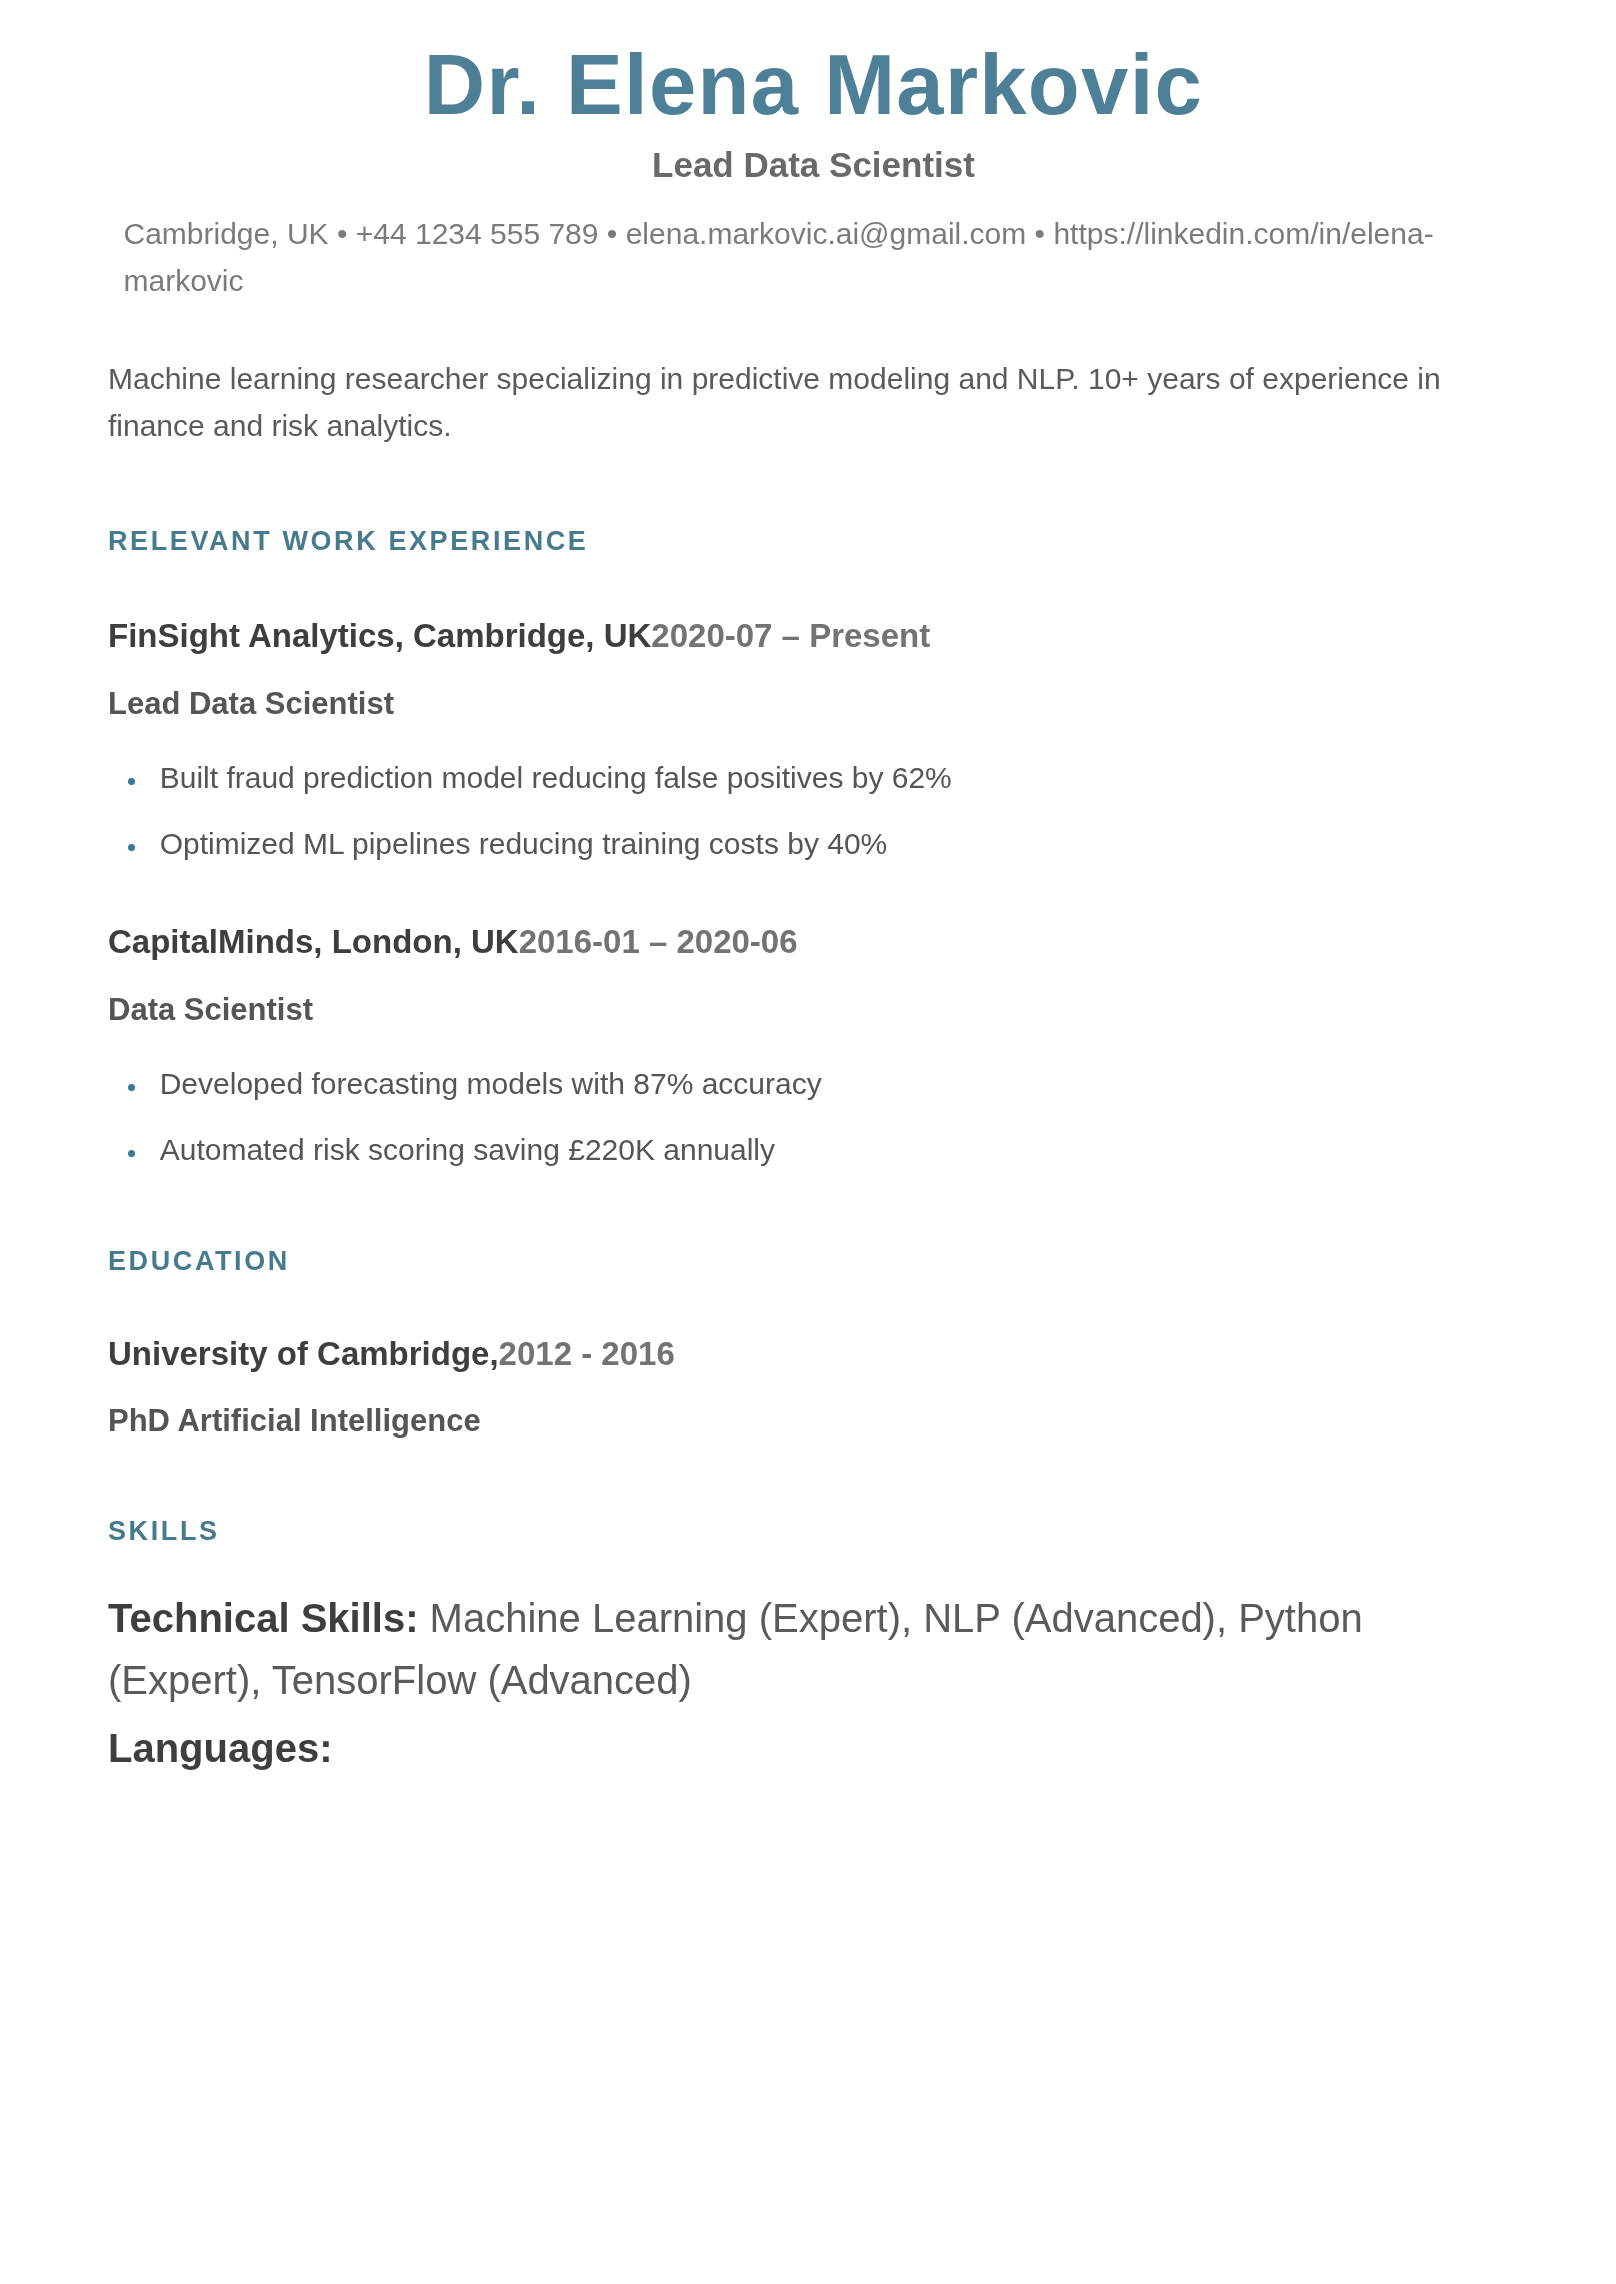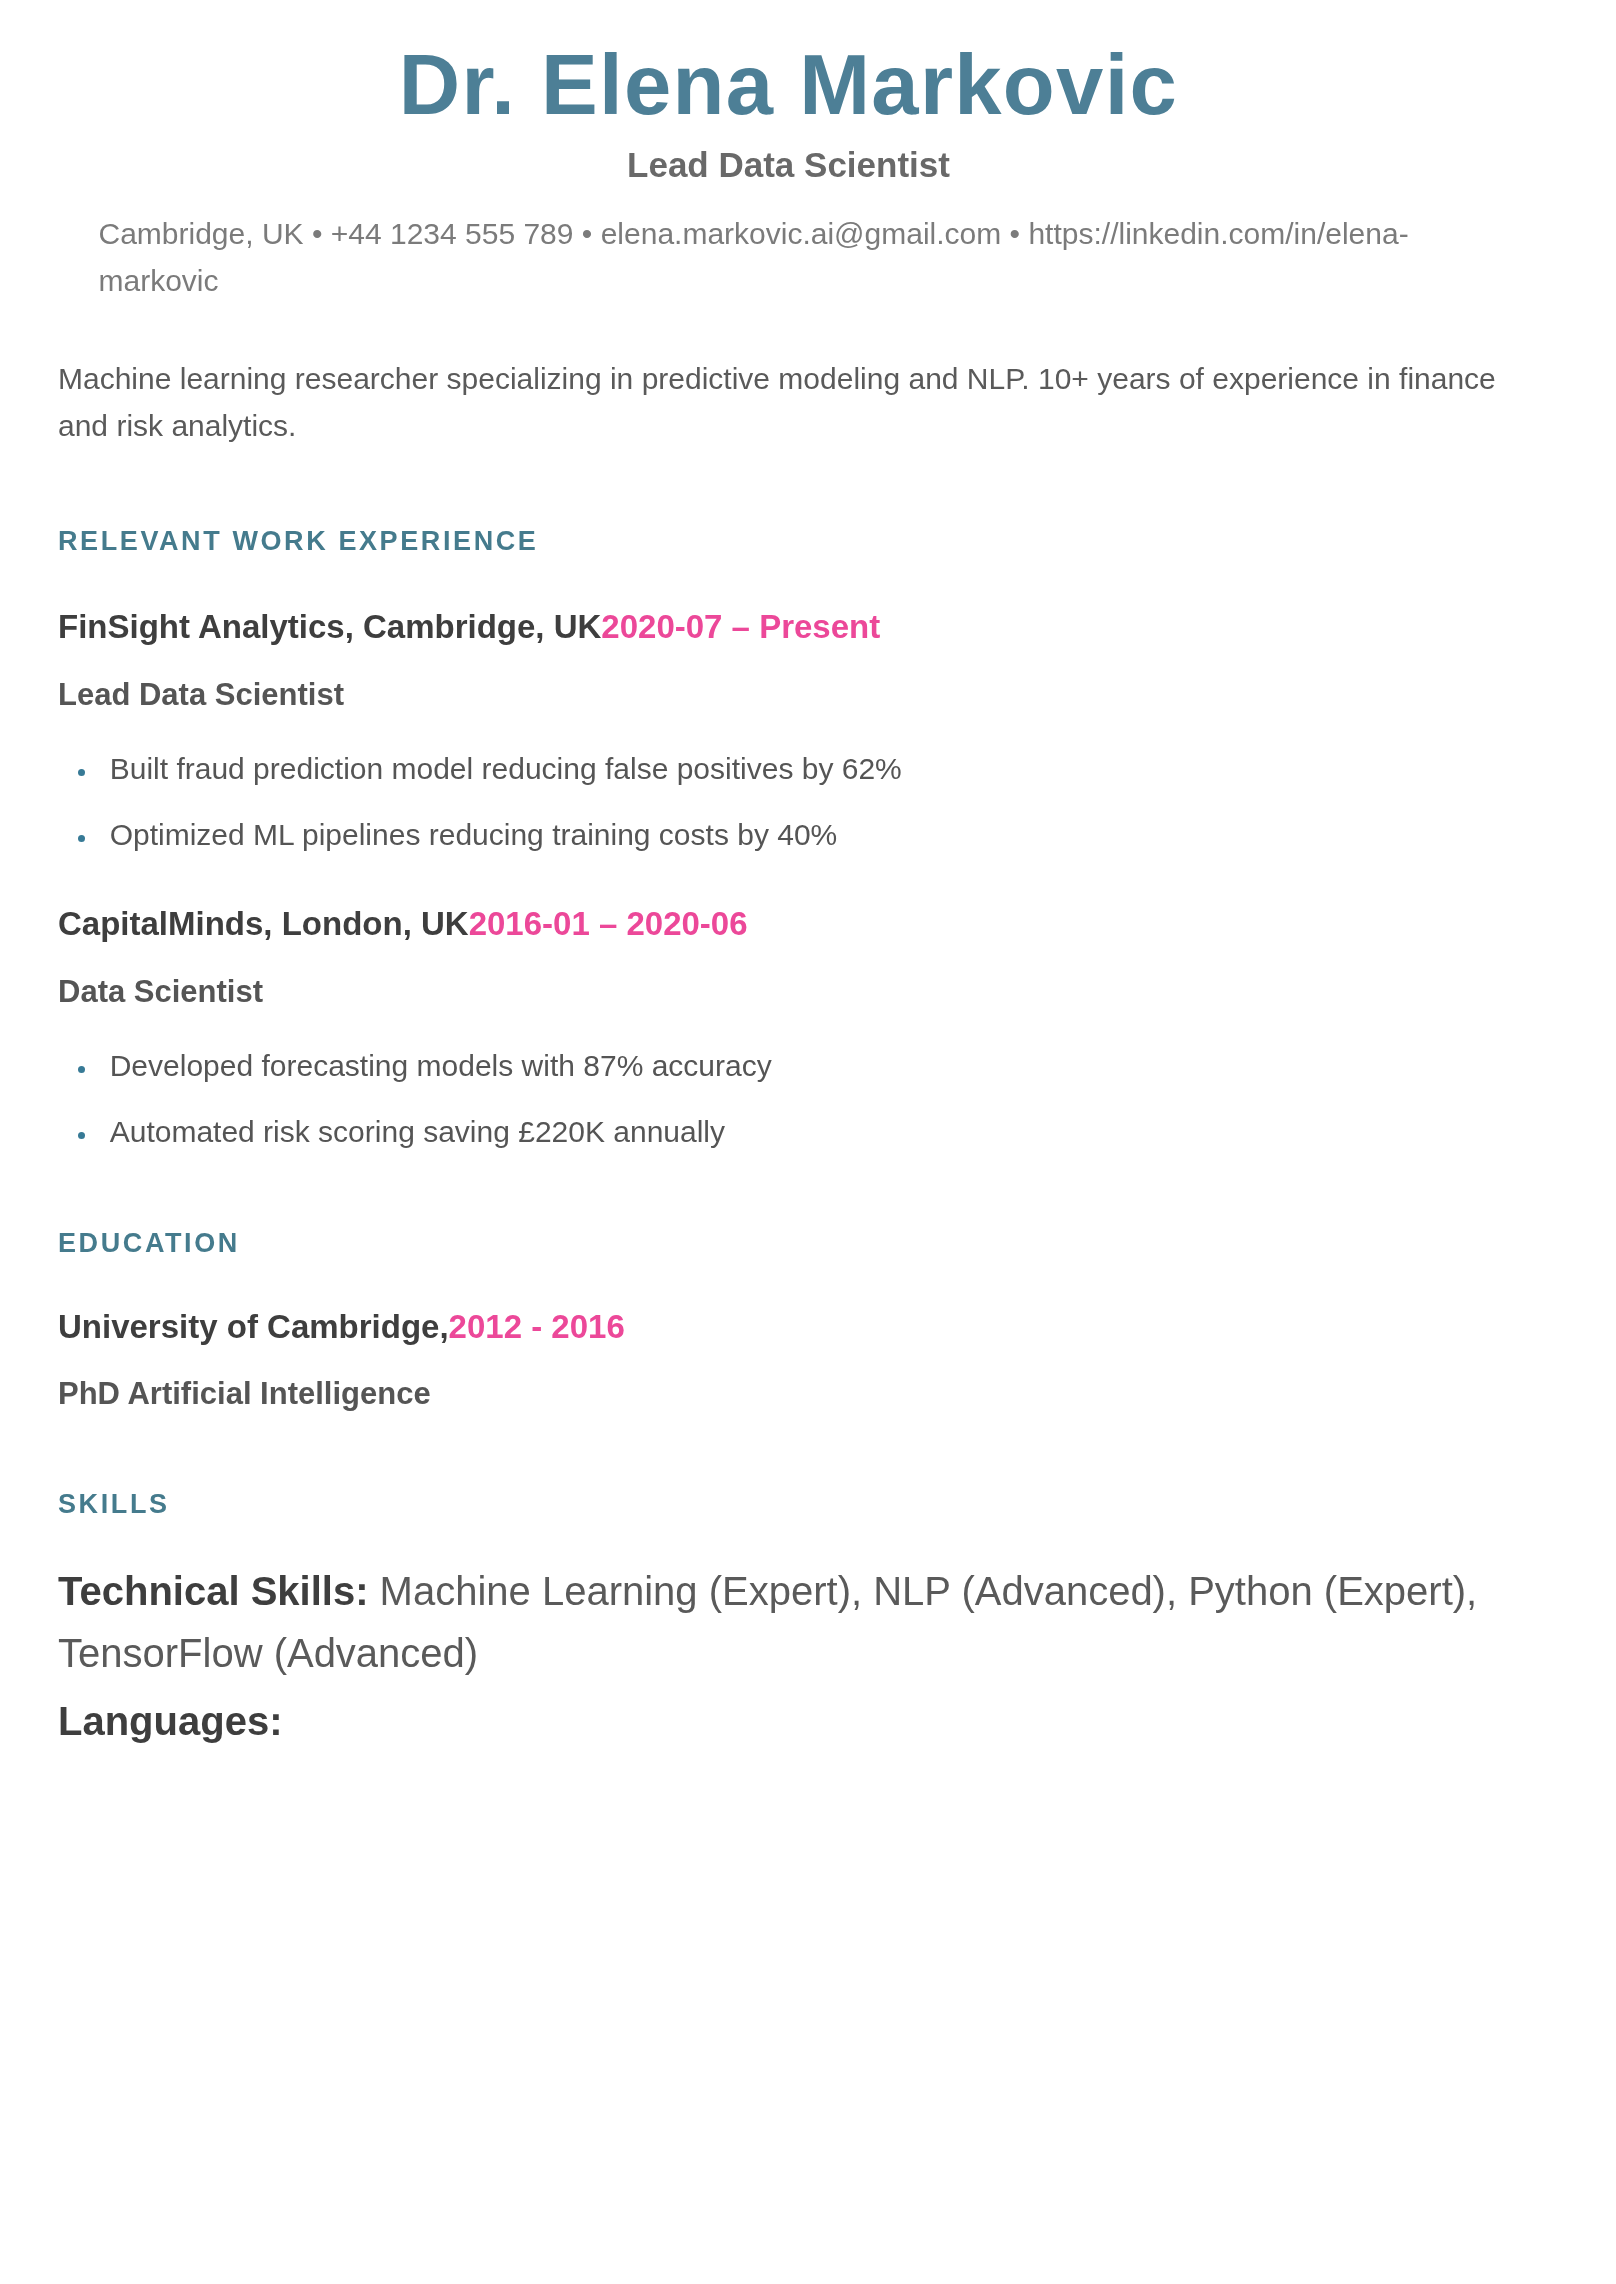--- a/index.html
+++ b/index.html
@@ -8,21 +8,21 @@
     width: 1617px;
     height: 2284px;
     font-family: "Liberation Sans", "DejaVu Sans", sans-serif;
     color: #565656;
     overflow: hidden;
   }
   .page {
     width: 1617px;
     height: 2284px;
     background: #ffffff;
-    padding: 36px 98px 0 58px;
+    padding: 36px 98px 0 108px;
     border-radius: 25px;
   }
 
   
   .header { text-align: center; }
   .name {
     color: #4d7f96;
     font-size: 85px;
     font-weight: bold;
     line-height: 1.15;
@@ -65,24 +65,25 @@
     display: flex;
     justify-content: flex-start;
     align-items: baseline;
   }
   .company {
     color: #3e3e3e;
     font-size: 33px;
     font-weight: bold;
   }
   .dates {
-    color: #ec4899;
+    color: #737373;
     font-size: 33px;
     font-weight: bold;
     white-space: nowrap;
+    margin-top: 9px;
   }
   .role {
     margin-top: 31px;
     color: #555555;
     font-size: 31px;
     font-weight: bold;
   }
   ul.bullets {
     margin-top: 36px;
     padding-left: 40px;

